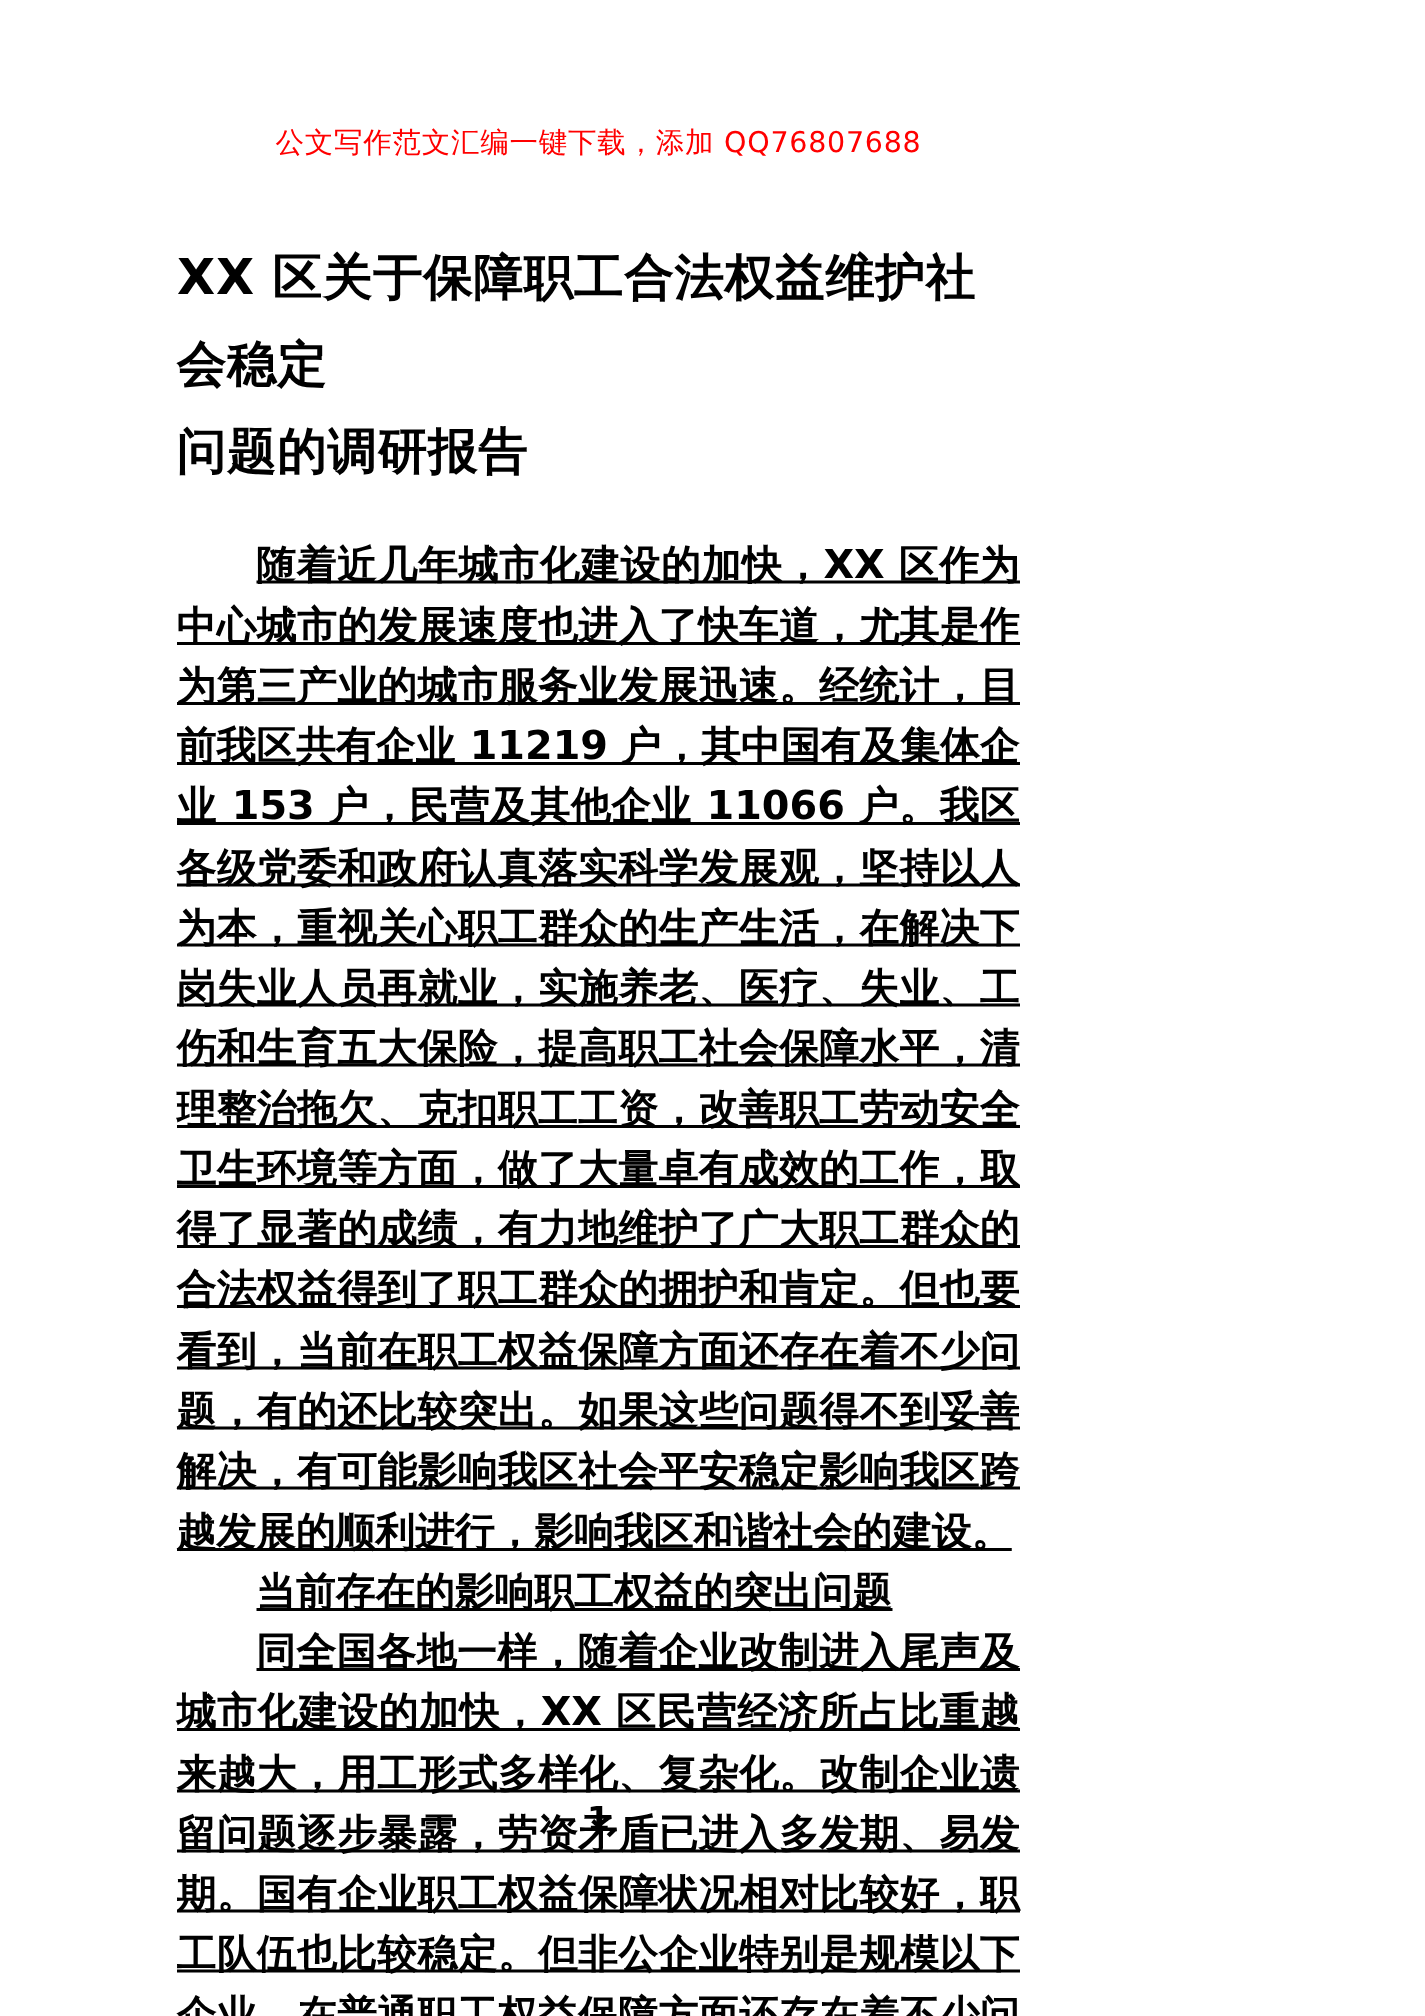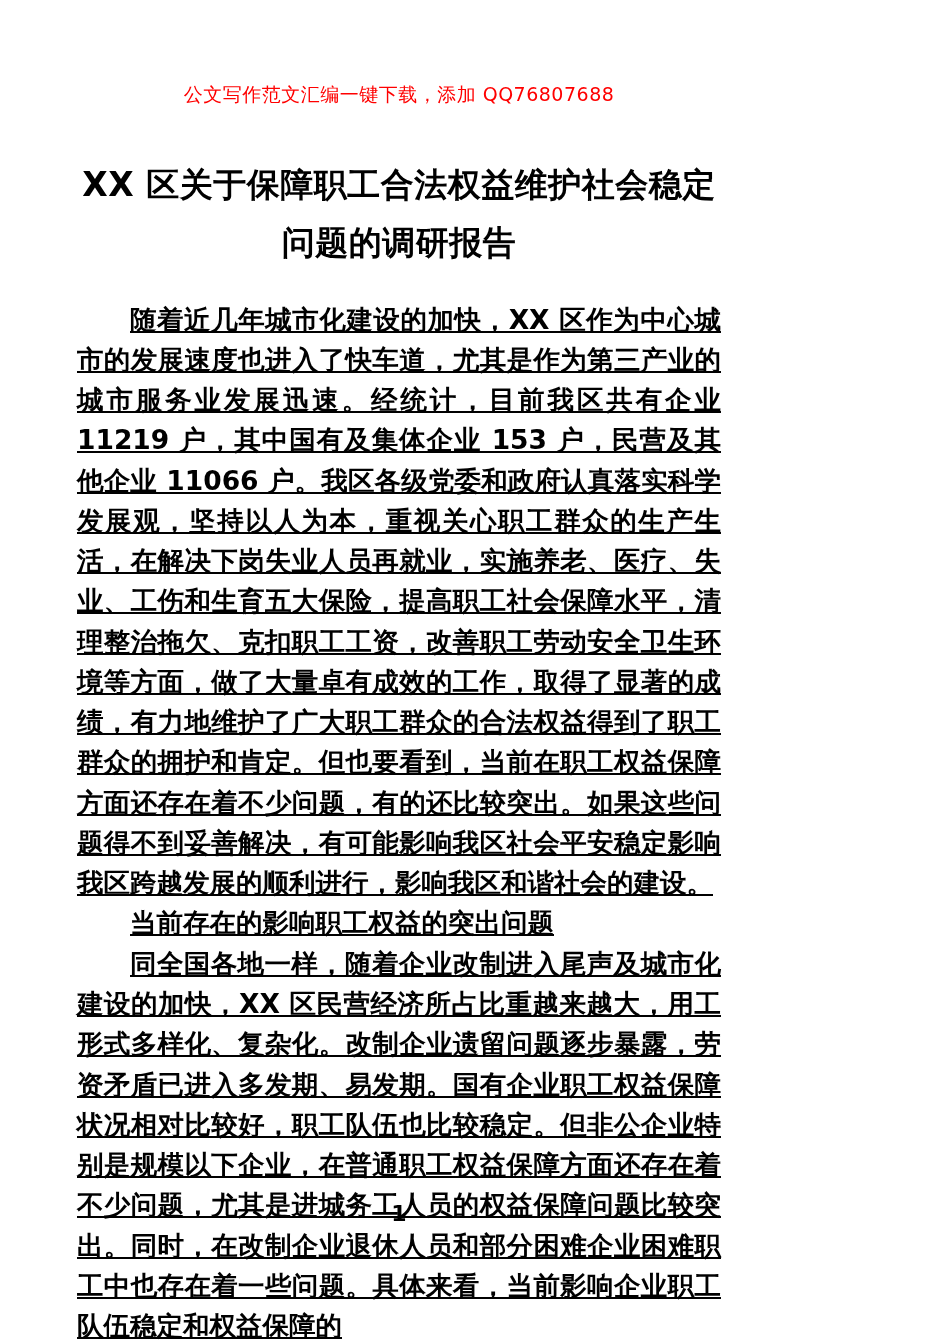--- a/index.html
+++ b/index.html
@@ -12,33 +12,33 @@
     height: 1344px;
     font-family: "DejaVu Sans", "Liberation Sans", sans-serif;
     color: #000000;
     position: relative;
     overflow: hidden;
   }
   .page {
     width: 798px;
     height: 1344px;
     box-sizing: border-box;
-    padding: 0 77px;
+    padding: 0 118px;
     position: relative;
   }
   .watermark {
     text-align: center;
     color: #ff0000;
     font-size: 19px;
     font-family: "DejaVu Sans", "Liberation Sans", sans-serif;
     letter-spacing: 0.5px;
     padding-top: 82px;
   }
   .doc-title {
-    text-align: center;
+    text-align: left;
     font-size: 33px;
     font-weight: bold;
     line-height: 1.75;
     margin-top: 48px;
     letter-spacing: 0.5px;
   }
   .body-text {
     margin-top: 28px;
   }
   .para {

